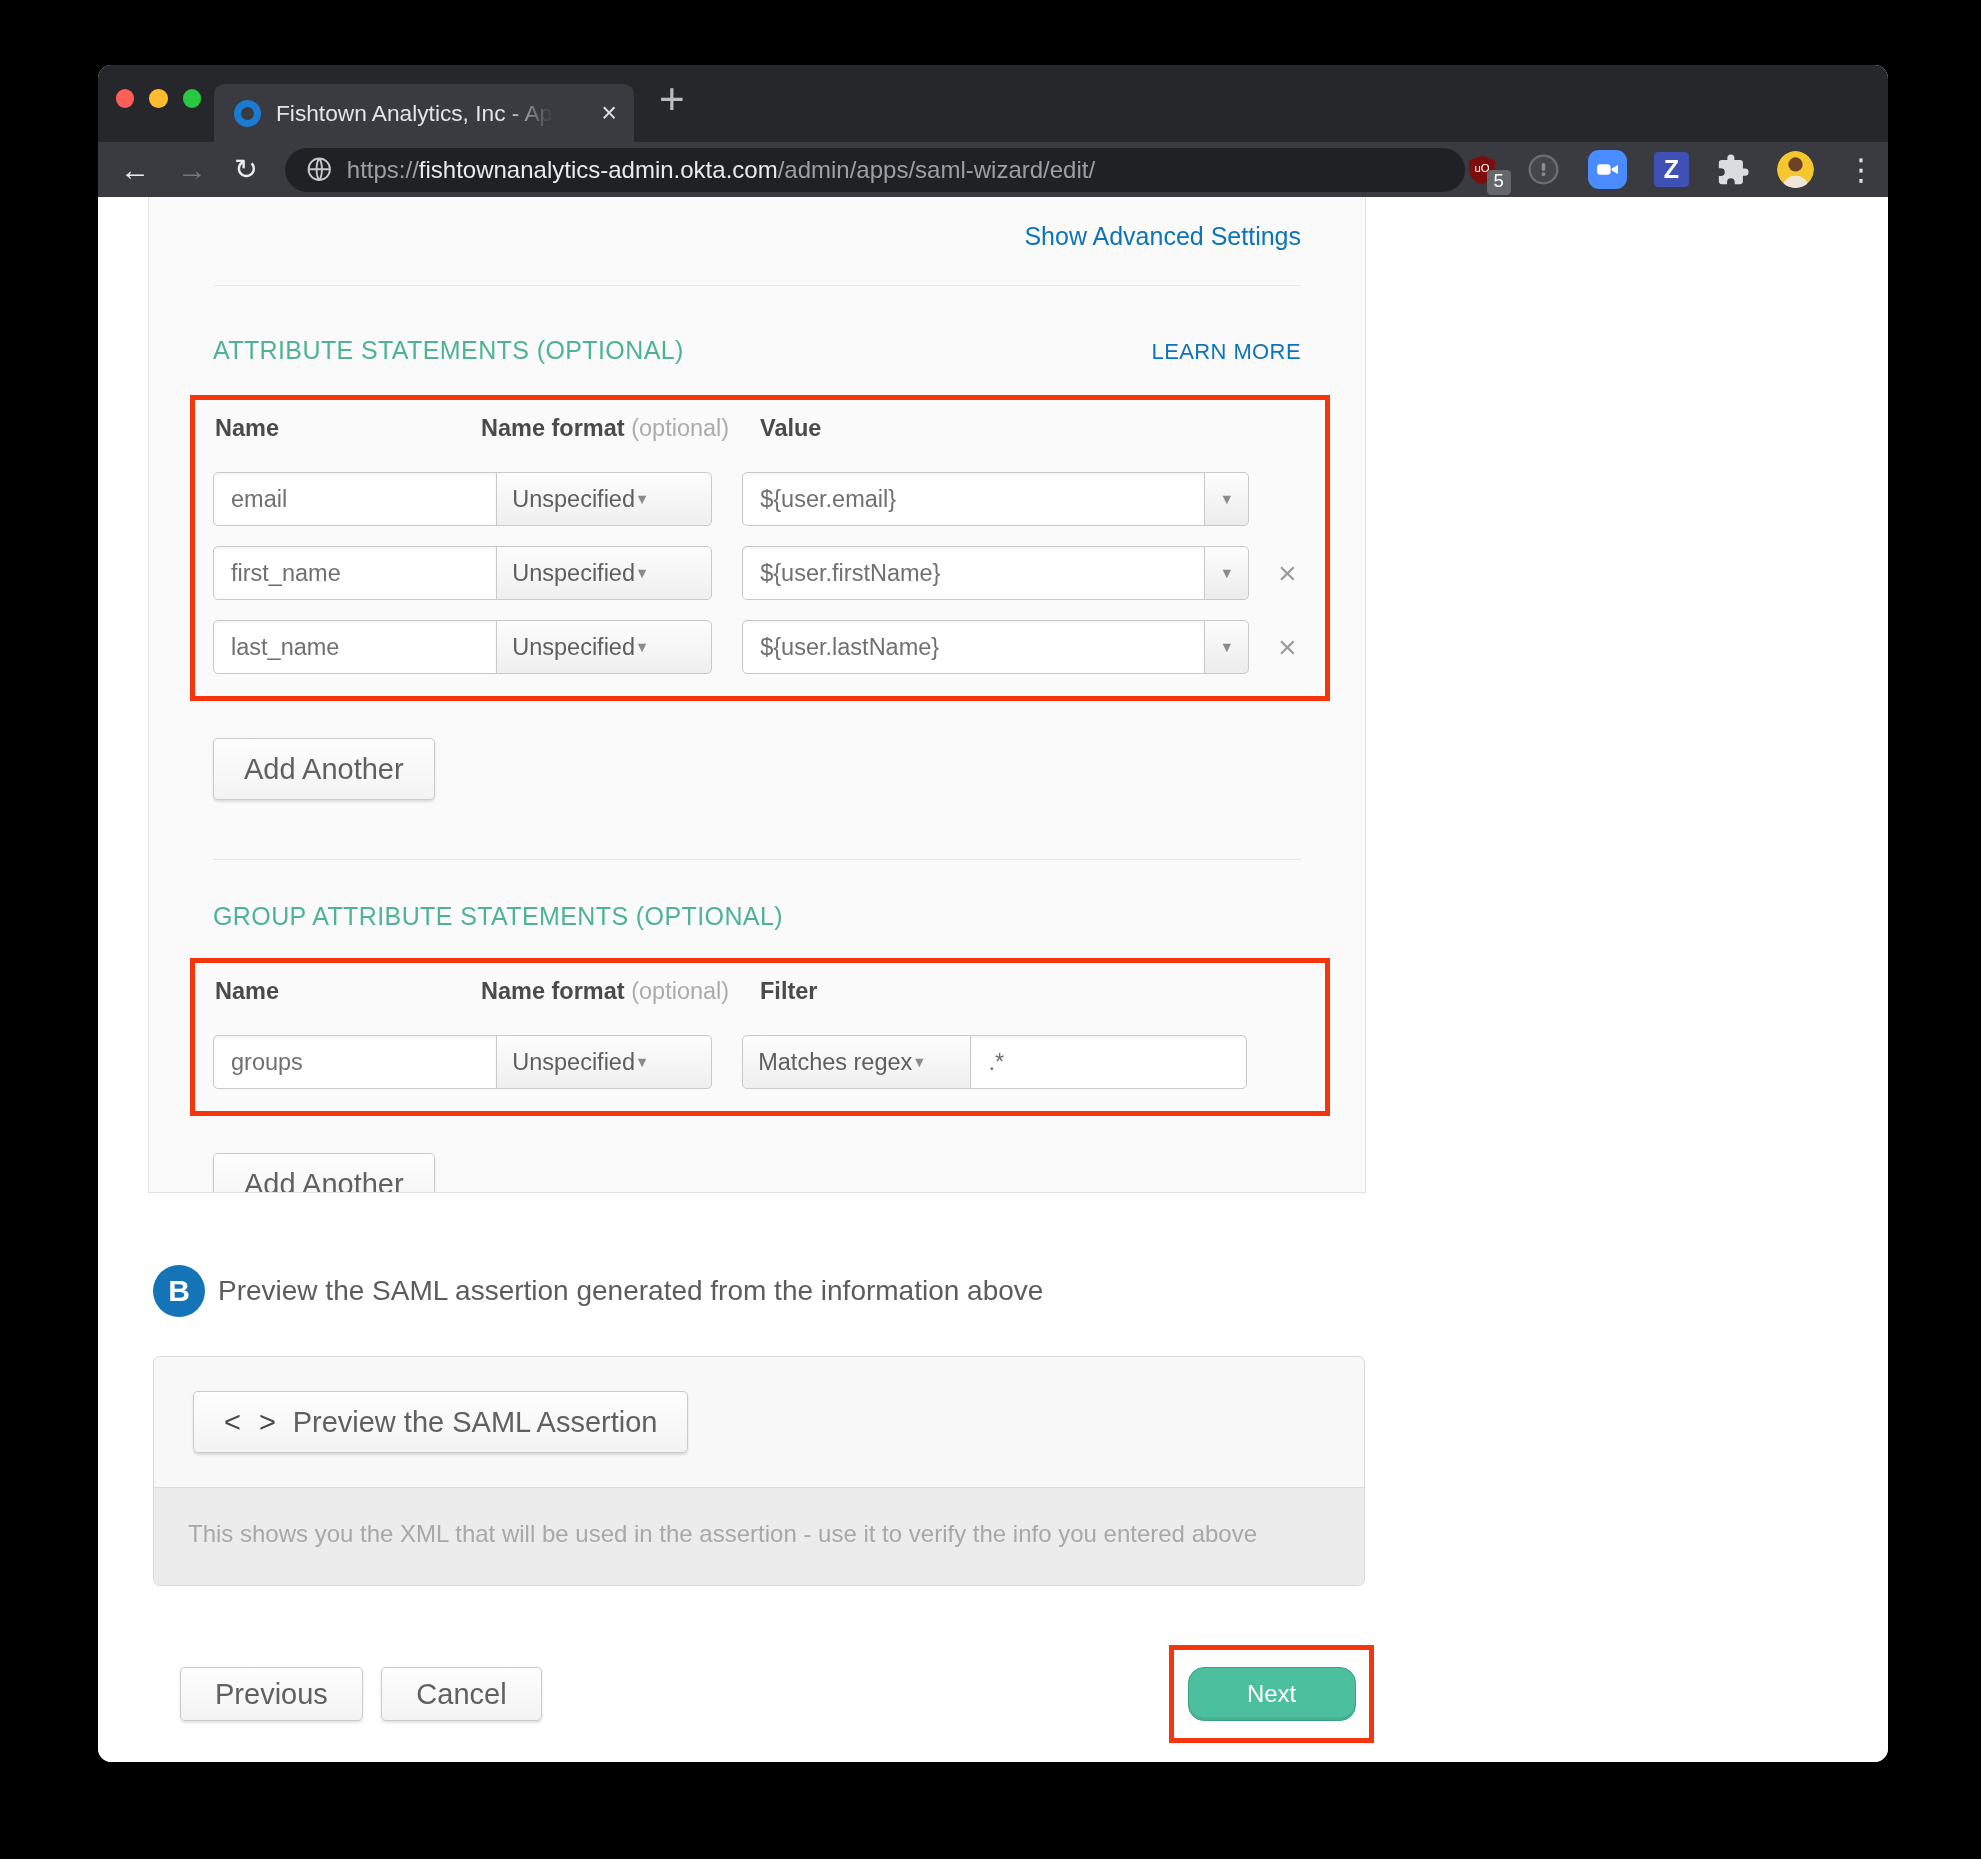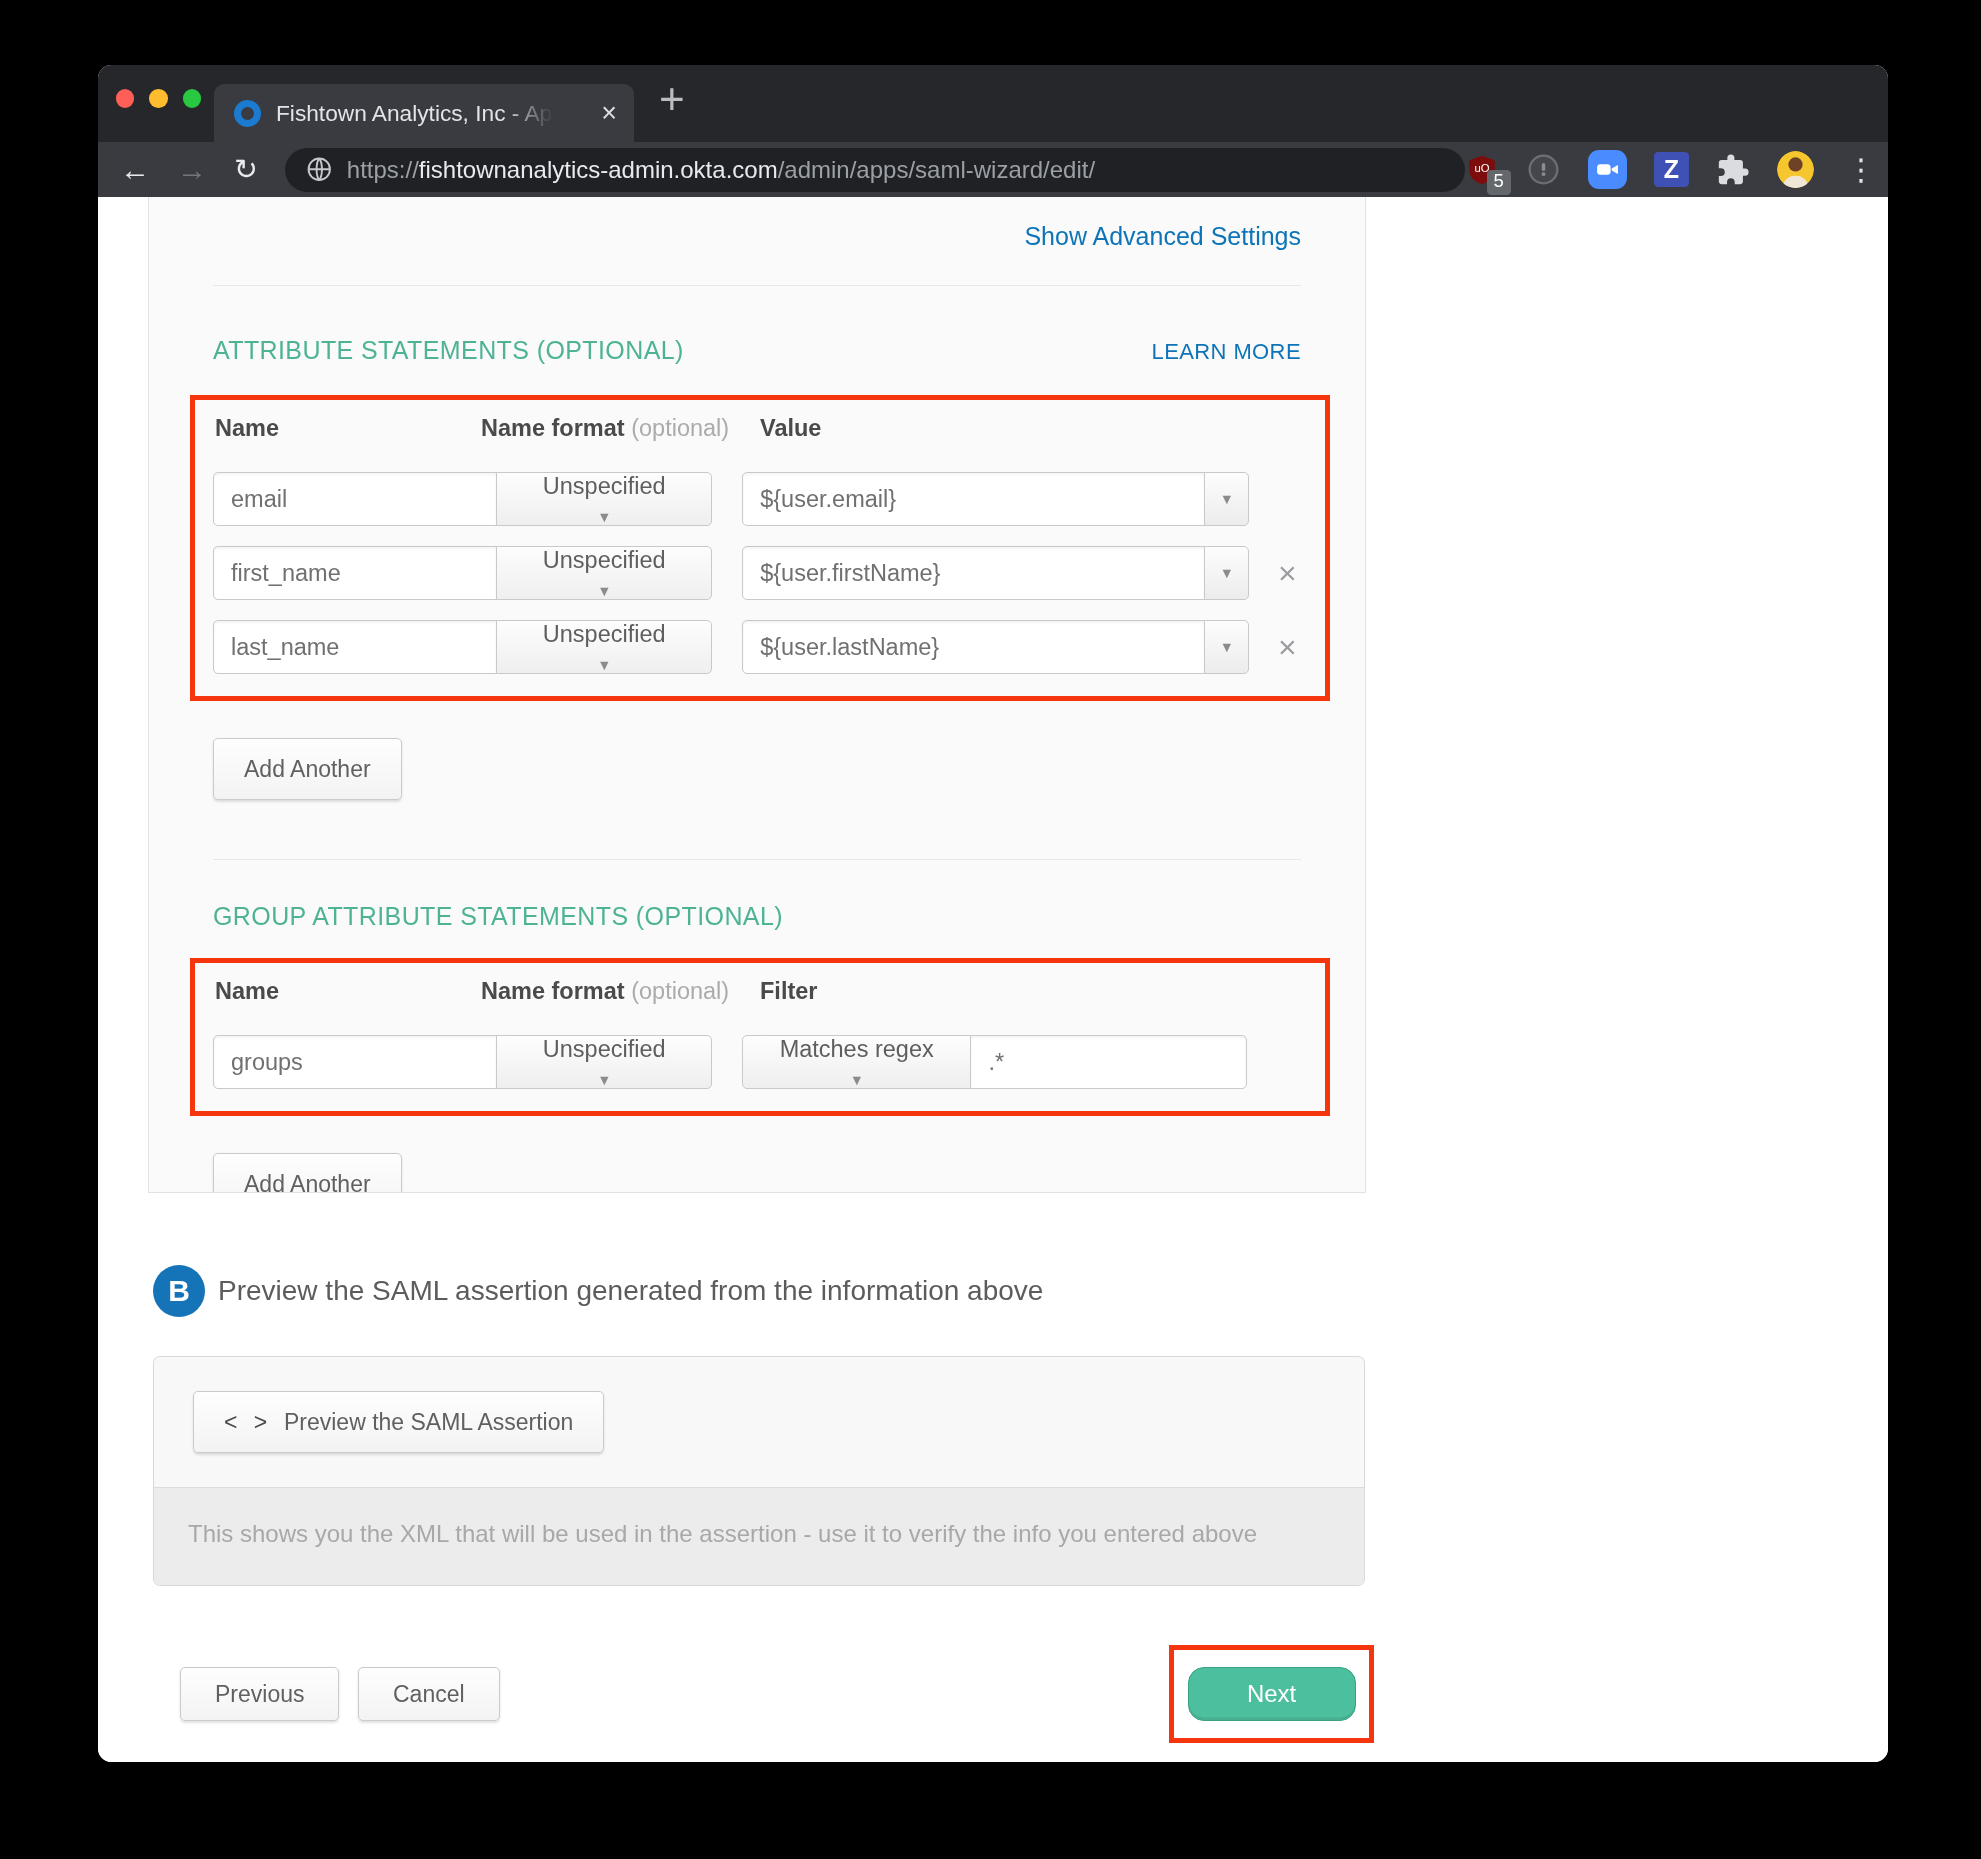--- a/index.html
+++ b/index.html
@@ -81,38 +81,38 @@
   .hdr.h-format { left:268px; }
   .hdr.h-value  { left:547px; }
   .optional { color:#ababab; font-weight:400; }
 
   .attr-row { display:flex; align-items:center; margin-top:20px; height:54px; }
   .txt { height:54px; border:0.8px solid #c9c9c9; border-radius:5px; background:#fff;
          font-size:23.5px; color:#707070; padding:0 17px;
          font-family:"Liberation Sans", sans-serif;
          box-shadow:inset 0 1.7px 2.5px rgba(0,0,0,.05); outline:none; }
   .name-input { width:284px; border-radius:5px 0 0 5px; }
-  .sel { height:54px; display:flex; align-items:center; justify-content:space-between;
+  .sel { height:54px; display:flex; align-items:center; 
          padding:0 15px; border:0.8px solid #c9c9c9;
-         background:linear-gradient(#fdfdfd,#efefef); color:#5e5e5e; font-size:23.5px;flex-direction:column; }
+         background:linear-gradient(#fdfdfd,#efefef); color:#5e5e5e; font-size:23.5px; }
   .format-sel { width:216px; margin-left:-0.8px; border-radius:0 5px 5px 0; }
   .caret { color:#8b8b8b; font-size:14.3px; }
   .value-wrap { display:flex; margin-left:30px; }
   .value-input { width:463px; border-radius:5px 0 0 5px; }
   .value-btn { width:45px; height:54px; margin-left:-0.8px; border:0.8px solid #c9c9c9;
                border-radius:0 5px 5px 0; background:linear-gradient(#fdfdfd,#ececec);
                display:flex; align-items:center; justify-content:center; }
   .row-x { margin-left:28.5px; color:#9b9ba0; font-size:32px; font-weight:300; line-height:1; cursor:pointer; }
 
   .filter-sel { width:229px; margin-left:30px; border-radius:5px 0 0 5px; }
   .regex-input { width:277px; margin-left:-0.8px; border-radius:0 5px 5px 0; }
 
   .btn { display:inline-flex; align-items:center; justify-content:center; height:62px;
          border:0.8px solid #cbcbcb; border-radius:5px; background:linear-gradient(#fefefe,#f3f3f4);
-         color:#5f6061; font-size:23px; padding:0 30px; cursor:pointer;
+         color:#5f6061; font-size:29px; padding:0 30px; cursor:pointer;
          box-shadow:0 1.7px 2.5px rgba(0,0,0,.12); font-family:"Liberation Sans", sans-serif; }
   .add-another { margin-top:37px; }
   .hr2 { margin-top:59px; }
   .sect-head2 { margin-top:42px; }
   .redbox2 { margin-top:27px; }
 
   
   .step-row { display:flex; align-items:center; margin:72px 0 0 55px; }
   .step-circle { width:52px; height:52px; border-radius:50%; background:#1574b7; color:#fff;
                  font-size:30px; font-weight:700; display:flex; align-items:center;

